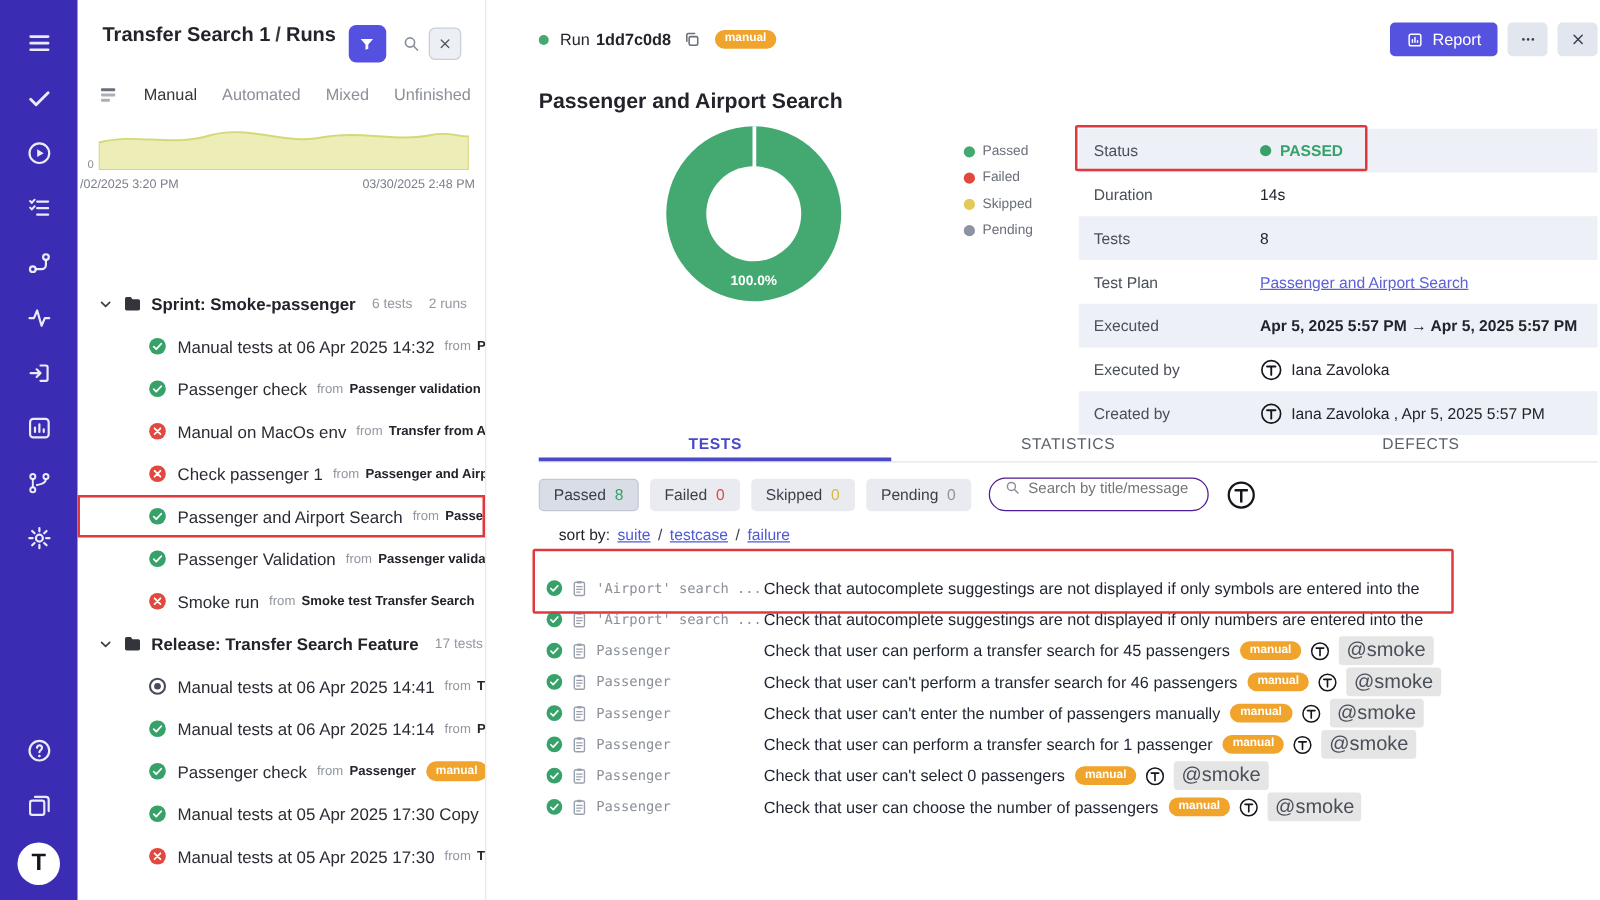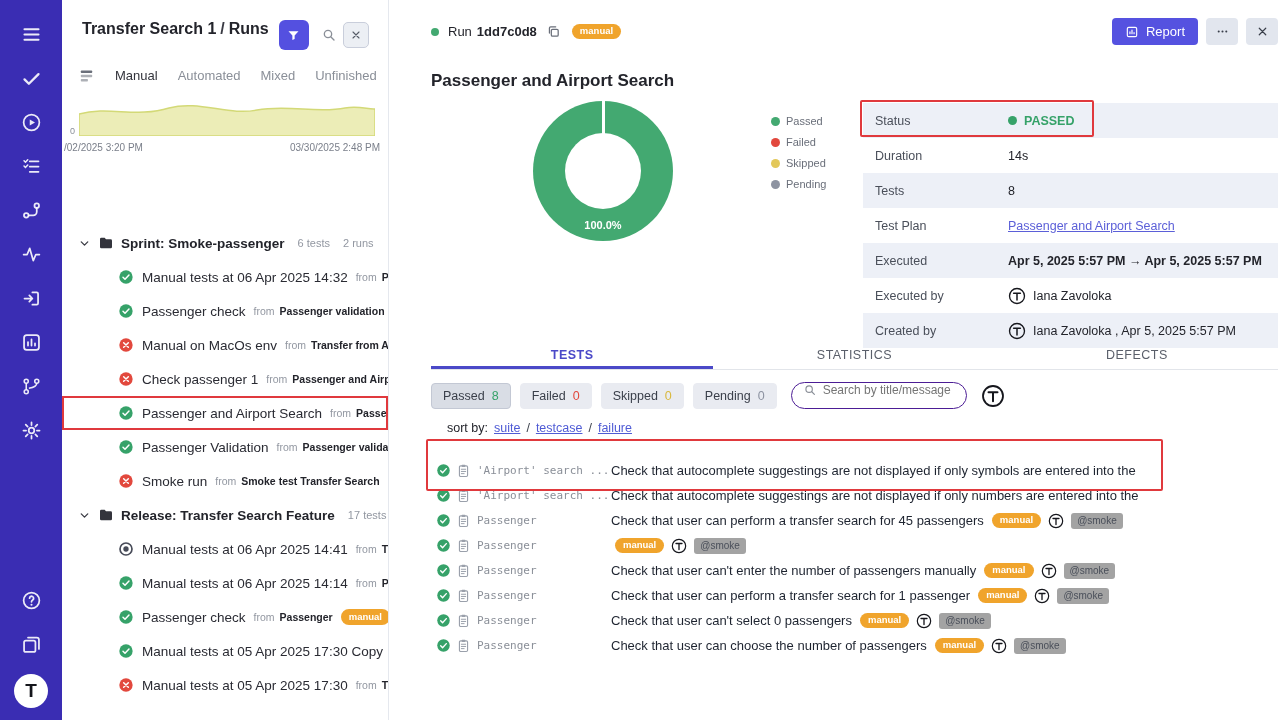--- a/index.html
+++ b/index.html
@@ -104,21 +104,21 @@
 
   .test-list{margin-top:22px}
   .test-row{display:flex;align-items:center;height:25px;padding:0 10px 0 25px;white-space:nowrap;overflow:hidden;cursor:pointer}
   .t-status{width:15px;height:15px;color:#36a269}
   .t-clip{width:15px;height:15px;color:#9aa0ab;margin-left:5px}
   .t-suite{font-family:"DejaVu Sans Mono",monospace;font-size:11px;color:#8a8f98;width:130px;margin-left:6px;flex:none;overflow:hidden}
   .t-title{font-size:13px;color:#1e2430;margin-left:4px}
   .t-title.clip{max-width:548px;overflow:hidden;flex:none}
   .test-row .badge-manual{margin-left:8px}
   .t-mini{width:16px;height:16px;color:#15161c;margin-left:7px}
-  .tag{background:#a3a3a3;color:#4a4f5a;font-size:10px;padding:2.5px 6px;border-radius:3px;margin-left:7px;flex:none}
+  .tag{background:#e5e5e5;color:#4a4f5a;font-size:16px;padding:2.5px 6px;border-radius:3px;margin-left:7px;flex:none}
   #anno-tests{left:15px;top:439px;width:737px;height:52px}
 </style>
 </head>
 <body>
 
 <div id="rail">
   <div id="rail-main">
       <button class="rail-btn">
         <span class="ic rail-ic">
           <svg viewBox="0 0 24 24">
@@ -687,20 +687,21 @@
           </svg>
         </span>
         <span class="ic t-clip">
           <svg viewBox="0 0 24 24">
             <rect x="5.5" y="4.5" width="13" height="17" rx="2" stroke="currentColor" stroke-width="1.8" fill="none"></rect>
             <rect x="9" y="2.8" width="6" height="3.4" rx="1" fill="currentColor"></rect>
             <path d="M8.5 10h7M8.5 13.5h7M8.5 17h4.5" stroke="currentColor" stroke-width="1.6" stroke-linecap="round"></path>
           </svg>
         </span>
         <span class="t-suite">Passenger</span>
+        <span class="t-title">Check that user can't perform a transfer search for 46 passengers</span>
         <span class="badge-manual">manual</span>
         <span class="ic t-mini">
           <svg viewBox="0 0 24 24">
             <circle cx="12" cy="12" r="10" stroke="currentColor" stroke-width="1.8" fill="none"></circle>
             <path d="M7.5 8.2h9M12 8.2V17.2" stroke="currentColor" stroke-width="2" stroke-linecap="round"></path>
           </svg>
         </span>
         <span class="tag">@smoke</span>
       </div>
       <div class="test-row">

